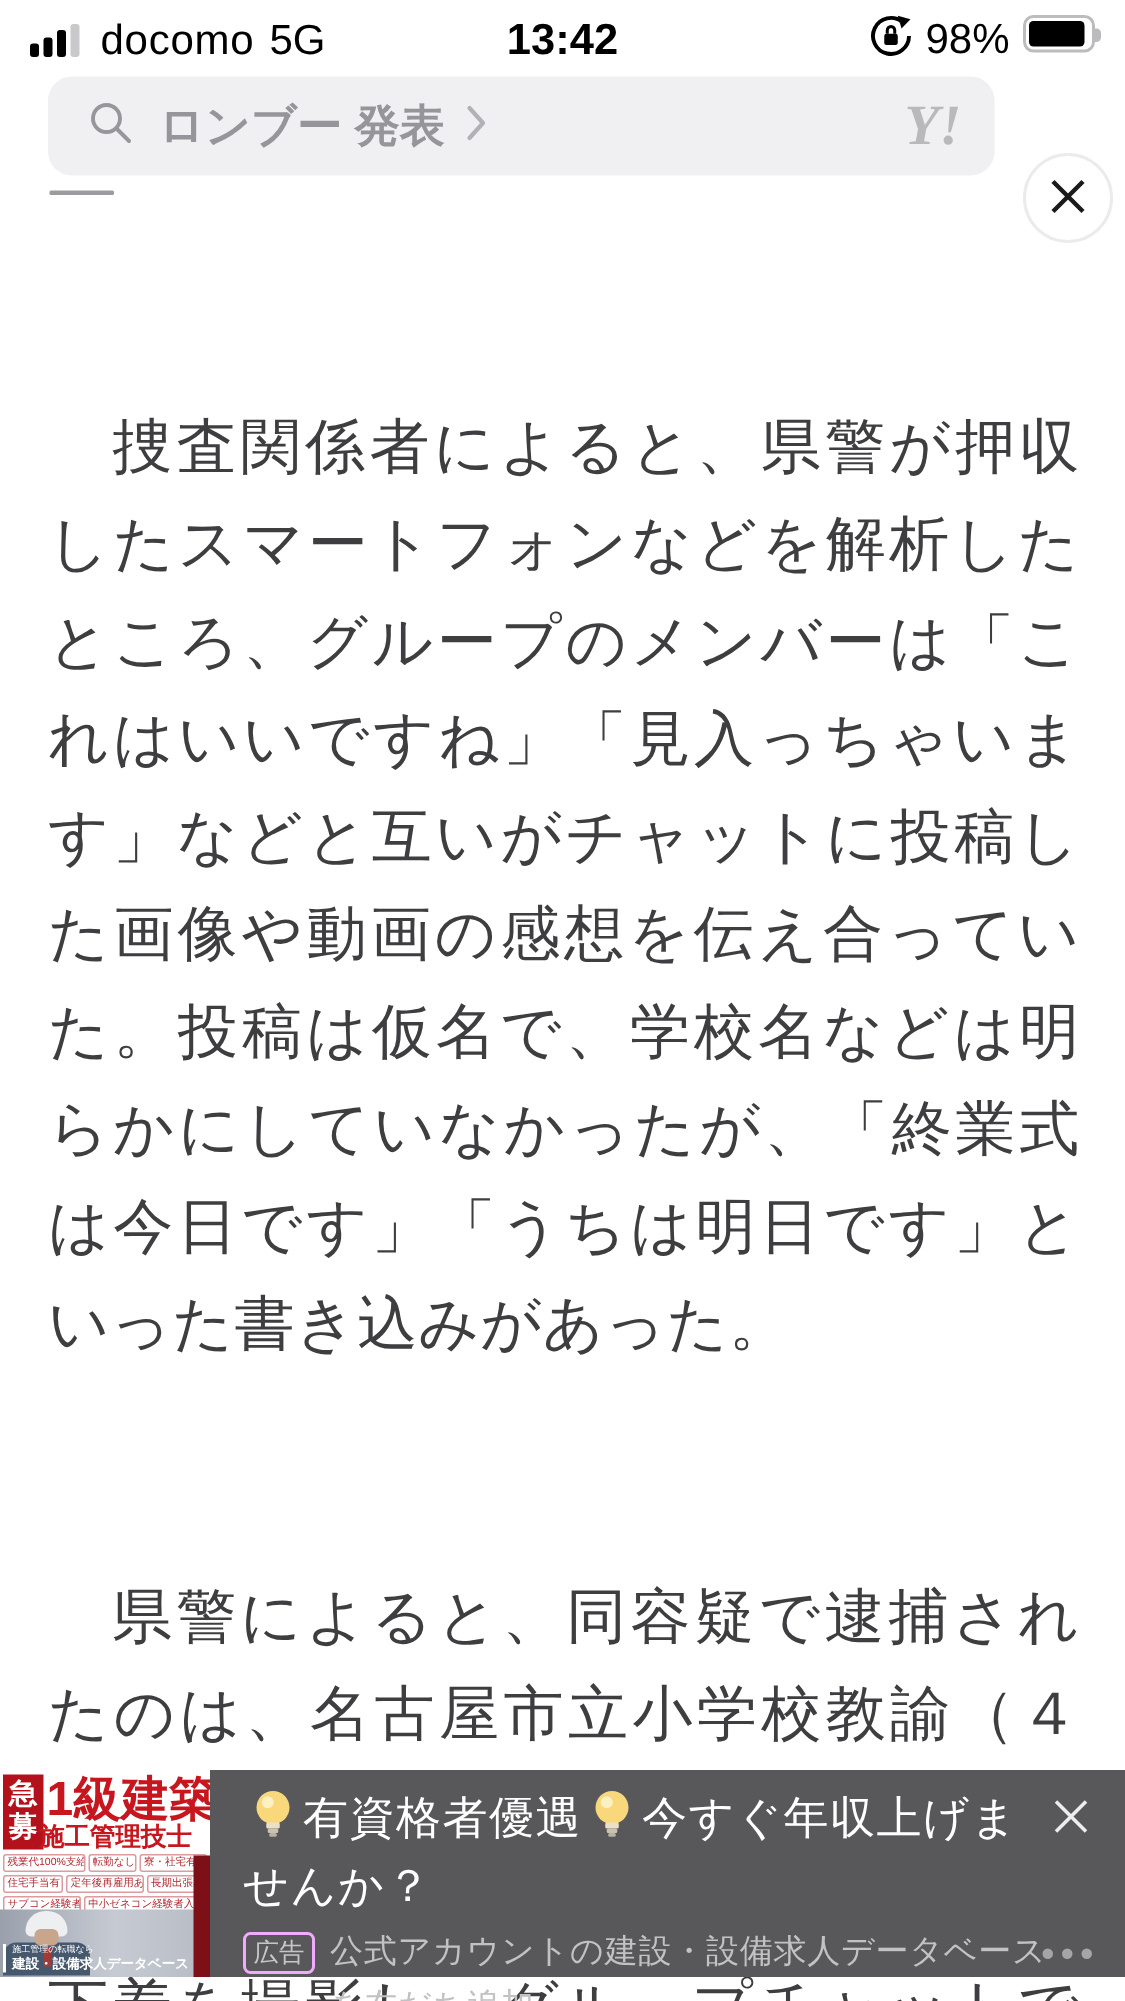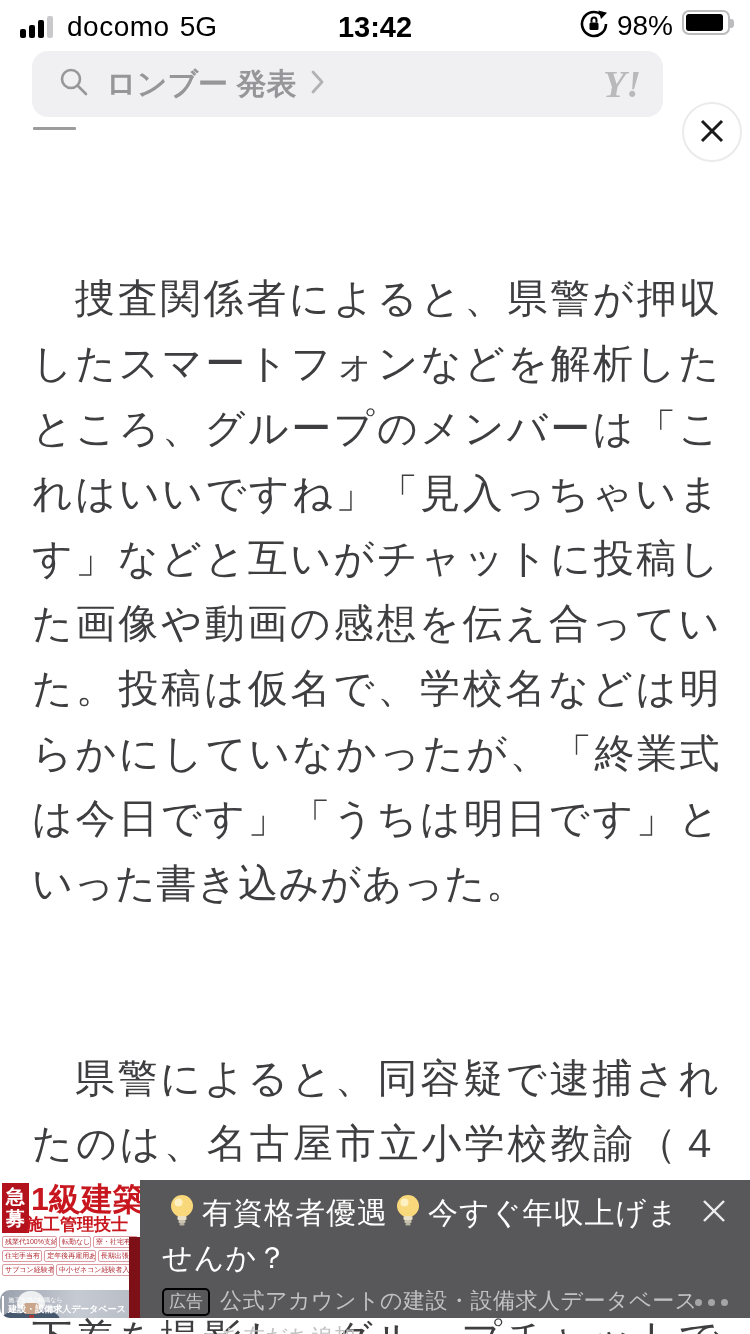--- a/index.html
+++ b/index.html
@@ -47,38 +47,38 @@
   .ad-banner{position:absolute;left:0;bottom:16px;width:750px;height:138px;display:flex;}
   .ad-image{position:relative;flex:none;width:140px;height:138px;background:#fff;overflow:hidden;cursor:pointer;}
   .urgent{position:absolute;left:2px;top:3px;width:27px;background:#b3121c;color:#fff;font-size:19px;
     font-weight:700;text-align:center;line-height:22px;padding:3px 0;word-break:break-all;}
   .ad-title1{position:absolute;left:31px;top:-2px;color:#c8161e;font-size:32px;font-weight:800;white-space:nowrap;}
   .ad-title2{position:absolute;right:12px;top:33px;color:#c8161e;font-size:17px;font-weight:700;white-space:nowrap;}
   .badge-rows{position:absolute;left:2px;top:56px;width:136px;display:flex;flex-direction:column;gap:2px;}
   .brow{display:flex;gap:2px;}
   .brow span{font-size:7px;color:#b02730;border:1px solid #dc9aa1;border-radius:2px;padding:0 2px;
     line-height:10px;white-space:nowrap;background:#fff;overflow:hidden;}
-  .photo{position:absolute;left:0;bottom:0;width:140px;height:28px;overflow:hidden;
-    background:linear-gradient(90deg,#9aa0ac 0%,#c6cbd3 55%,#b6bbc4 100%);border-radius:10px;}
+  .photo{position:absolute;left:0;bottom:0;width:140px;height:45px;overflow:hidden;
+    background:linear-gradient(90deg,#9aa0ac 0%,#c6cbd3 55%,#b6bbc4 100%);}
   .helmet{position:absolute;left:17px;top:1px;width:28px;height:17px;background:#edeff1;border-radius:14px 14px 4px 4px;}
   .face{position:absolute;left:23px;top:13px;width:16px;height:11px;background:#c9a58c;border-radius:4px;}
   .bodyshape{position:absolute;left:2px;top:22px;width:58px;height:22px;background:#46586e;border-radius:9px 9px 0 0;}
   .tie{position:absolute;left:29px;top:25px;width:5px;height:13px;background:#a23a35;}
   .photo-caption{position:absolute;right:14px;bottom:3px;border-left:2px solid #fff;padding-left:4px;color:#fff;}
   .cap-small{display:block;font-size:6px;line-height:8px;white-space:nowrap;}
   .cap-main{display:block;font-size:9px;font-weight:700;line-height:11px;white-space:nowrap;}
   .redstrip{position:absolute;right:0;top:57px;width:11px;height:81px;background:#7c1016;}
 
   .ad-text{position:relative;flex:1;background:#58585a;padding:12px 24px 10px 22px;color:#fff;cursor:pointer;}
   .headline{font-size:30px;line-height:41px;padding-right:28px;letter-spacing:1px;}
   .bulb{display:inline-block;vertical-align:-4px;margin:0 5px;}
   .ad-close{position:absolute;top:14px;right:18px;width:36px;height:36px;background:none;border:none;
     display:flex;align-items:center;justify-content:center;padding:0;cursor:pointer;}
   .desc-row{display:flex;align-items:flex-start;margin-top:5px;padding-right:16px;}
-  .ad-label{flex:none;font-size:17px;color:#c6c6c8;border:2px solid #000000;border-radius:5px;
+  .ad-label{flex:none;font-size:17px;color:#c6c6c8;border:2px solid #f0abfc;border-radius:5px;
     padding:0 5px;line-height:24px;margin:5px 10px 0 0;}
   .desc{font-size:22px;line-height:36px;color:#c2c2c4;letter-spacing:.5px;}
   .more{position:absolute;right:22px;bottom:12px;display:flex;gap:6px;}
   .more i{width:7px;height:7px;border-radius:50%;background:#a5a5a7;}
 </style>
 </head>
 <body>
 
 <div class="screen">
 

